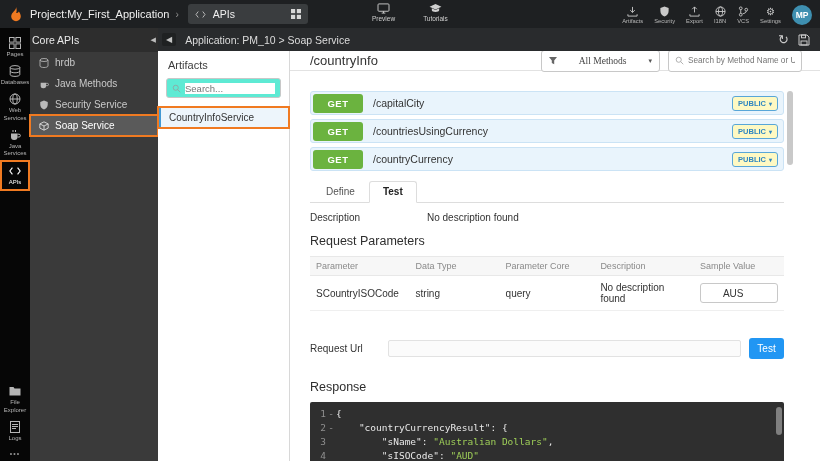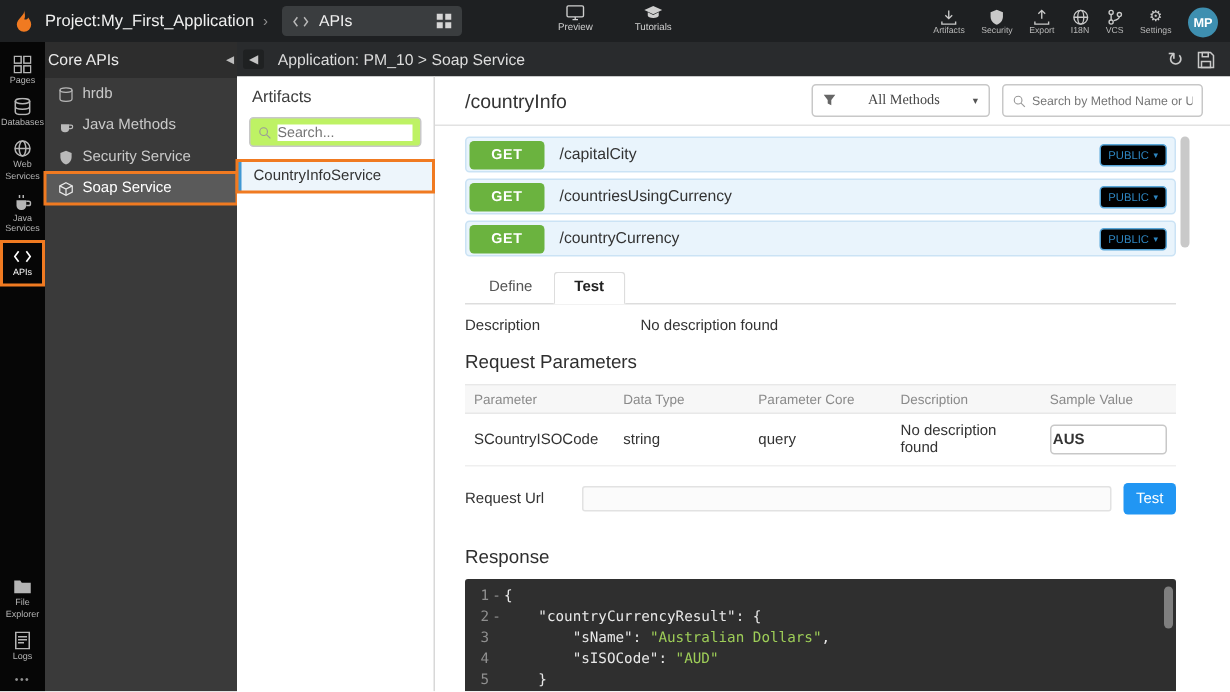--- a/index.html
+++ b/index.html
@@ -46,61 +46,61 @@
   .collapse-btn { color:#c4c4c4; font-size:8px; background:#1f2122; padding:2px 4px; border-radius:2px; }
   .bc-spacer { flex:1; }
   .bc-icon { color:#c9c9c9; font-size:13px; line-height:13px; }
   .bc-icon svg { width:12px; height:12px; display:block; }
 
   .main-body { position:absolute; top:23px; left:0; right:0; bottom:0; display:flex; }
 
   
   .endpoints { width:132px; background:#fff; border-right:1px solid #d8d8d8; padding-top:6px; flex-shrink:0; }
   .ep-title { font-size:11px; color:#3c3c3c; padding:2px 10px 7px; }
-  .ep-search { margin:0 8px 9px; height:20px; border:1px solid #c8c8c8; border-radius:3px; display:flex; align-items:center; padding:0 5px; gap:4px; background:#bef264; }
+  .ep-search { margin:0 8px 9px; height:20px; border:1px solid #c8c8c8; border-radius:3px; display:flex; align-items:center; padding:0 5px; gap:4px; background:#5eead4; }
   .ep-search svg { width:9px; height:9px; flex-shrink:0; }
   .ep-search input { border:0; outline:0; width:100%; font-size:9.5px; color:#555; font-family:"Liberation Sans",sans-serif; }
   .ep-item { height:21px; display:flex; align-items:center; padding:0 8px; font-size:10px; color:#333; background:#edf5fb; border-left:3px solid #4198d3; outline:2px solid var(--accent_orange,#f07a21); outline-offset:-1px; cursor:pointer; }
 
   
   .workspace { flex:1; position:relative; background:#fff; overflow:hidden; }
-  .ws-header { height:33px; border-bottom:1px solid #e2e2e2; display:flex; align-items:center; padding:0 18px 0 20px; gap:8px; }
+  .ws-header { height:20px; border-bottom:1px solid #e2e2e2; display:flex; align-items:center; padding:0 18px 0 20px; gap:8px; }
   .ws-title { font-size:13px; color:#333; flex:1; }
   .methods-dd { height:22px; border:1px solid #c8c8c8; border-radius:3px; display:flex; align-items:center; font-size:9.5px; color:#444; padding:0 7px; gap:22px; cursor:pointer; background:#fff;font-family:Liberation Serif, serif; }
   .methods-dd svg { width:8px; height:8px; }
   .caret { font-size:7px; color:#555; }
   .ws-search { height:22px; border:1px solid #c8c8c8; border-radius:3px; width:134px; display:flex; align-items:center; padding:0 6px; gap:4px; background:#fff; }
   .ws-search svg { width:9px; height:9px; flex-shrink:0; }
   .ws-search input { border:0; outline:0; width:100%; font-size:8.2px; color:#666; font-family:"Liberation Sans",sans-serif; }
 
   .ws-scroll { position:absolute; top:33px; left:0; right:0; bottom:0; padding:7px 36px 0 20px; overflow:hidden; }
   .ws-thumb { position:absolute; right:27px; top:40px; width:6px; height:74px; background:#c9c9c9; border-radius:3px; }
 
   .op-row { height:24px; background:var(--row_blue,#e9f4fc); border:1px solid #cbe3f5; border-radius:3px; display:flex; align-items:center; padding:2px; margin-bottom:4px; cursor:pointer; }
   .op-method { background:var(--get_green,#6bb33f); color:#fff; font-weight:bold; font-size:9.5px; width:50px; height:19px; border-radius:3px; display:flex; align-items:center; justify-content:center; letter-spacing:.5px; }
   .op-path { font-size:10.5px; color:#333; margin-left:10px; flex:1; }
-  .op-access { border:1px solid #58a6d8; color:var(--public_blue,#2e86c1); background:#000000; font-size:7.5px; height:15px; padding:0 5px; border-radius:3px; display:flex; align-items:center; gap:3px; margin-right:3px; cursor:pointer; }
+  .op-access { border:1px solid #58a6d8; color:var(--public_blue,#2e86c1); background:#fef9c3; font-size:7.5px; height:15px; padding:0 5px; border-radius:3px; display:flex; align-items:center; gap:3px; margin-right:3px; cursor:pointer;font-weight:bold; }
   .op-access .caret { color:var(--public_blue,#2e86c1); font-size:6px; }
 
   .tabs { display:flex; margin-top:10px; border-bottom:1px solid #ddd; height:22px; padding-left:2px; }
   .tab { font-size:10px; color:#555; padding:4px 13px; cursor:pointer; border:1px solid transparent; }
   .tab.active { background:#fff; border:1px solid #ddd; border-bottom:1px solid #fff; border-radius:3px 3px 0 0; color:#222; font-weight:bold; margin-bottom:-1px; }
 
   .desc-row { display:flex; margin-top:9px; font-size:10px; color:#333; }
   .desc-label { width:117px; }
   .section-title { font-size:12.5px; color:#2e2e2e; margin-top:11px; }
 
   .param-table { width:100%; border-collapse:collapse; margin-top:8px; }
   .param-table th { background:#f7f7f7; border-top:1px solid #e8e8e8; border-bottom:1px solid #e8e8e8; color:#8a8a8a; font-weight:normal; text-align:left; padding:4px 6px; font-size:9px; }
   .param-table td { padding:6px 6px; color:#333; font-size:10px; border-bottom:1px solid #efefef; }
   .param-table th:nth-child(1){width:21%} .param-table th:nth-child(2){width:19%}
   .param-table th:nth-child(3){width:20%} .param-table th:nth-child(4){width:21%}
-  .sample-input { width:78px; height:20px; border:1px solid #c8c8c8; border-radius:3px; font-size:10px; padding:0 1px; color:#333; font-family:"Liberation Sans",sans-serif;font-weight:bold; }
-
-  .request-url-row { display:flex; align-items:center; margin-top:11px; gap:8px; }
+  .sample-input { width:78px; height:20px; border:1px solid #c8c8c8; border-radius:3px; font-size:10px; padding:0 22px; color:#333; font-family:"Liberation Sans",sans-serif; }
+
+  .request-url-row { display:flex; align-items:center; margin-top:27px; gap:8px; }
   .ru-label { font-size:10px; color:#333; width:70px; flex-shrink:0; }
   .ru-input { flex:1; height:17px; background:#fbfbfb; border:1px solid #e2e2e2; border-radius:2px; font-size:9px; padding:0 5px; color:#555; font-family:"Liberation Sans",sans-serif; }
   .test-btn { width:35px; height:21px; background:var(--test_blue,#2196f3); color:#fff; font-size:10px; border:0; border-radius:3px; cursor:pointer; font-family:"Liberation Sans",sans-serif; }
 
   .response-title { margin-top:21px; }
 
   .editor { margin-top:8px; background:#2f2f2f; border-radius:2px; height:114px; position:relative; font-family:"DejaVu Sans Mono",monospace; font-size:9.5px; padding:5px 0; overflow:hidden; }
   .code-line { display:flex; line-height:14px; }
   .ln { width:16px; color:#8f8f8f; text-align:right; flex-shrink:0; }
   .fold { width:10px; color:#8f8f8f; text-align:center; flex-shrink:0; }

